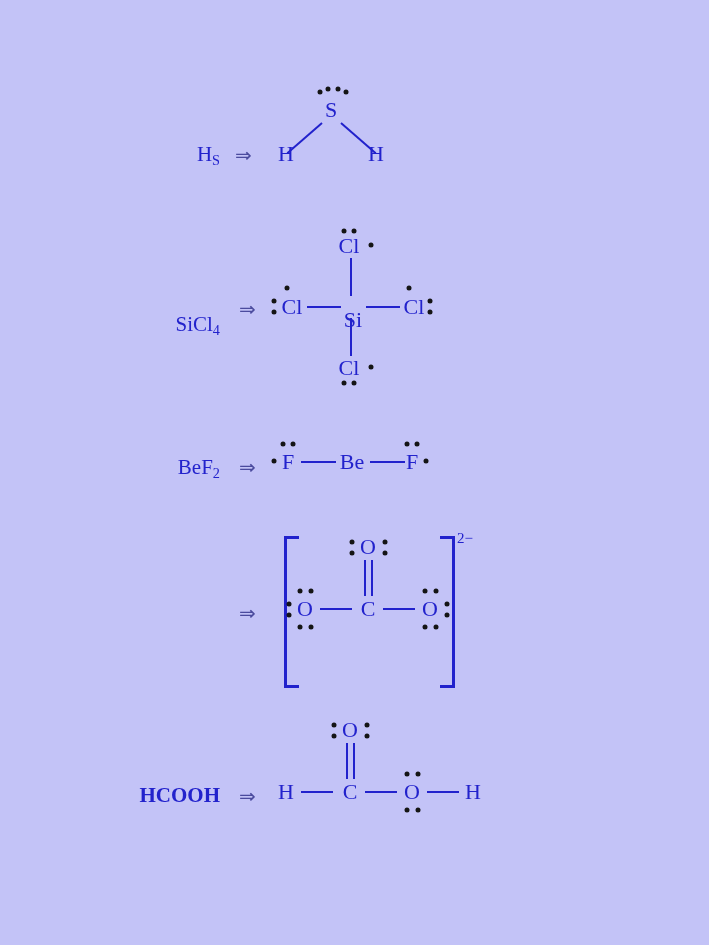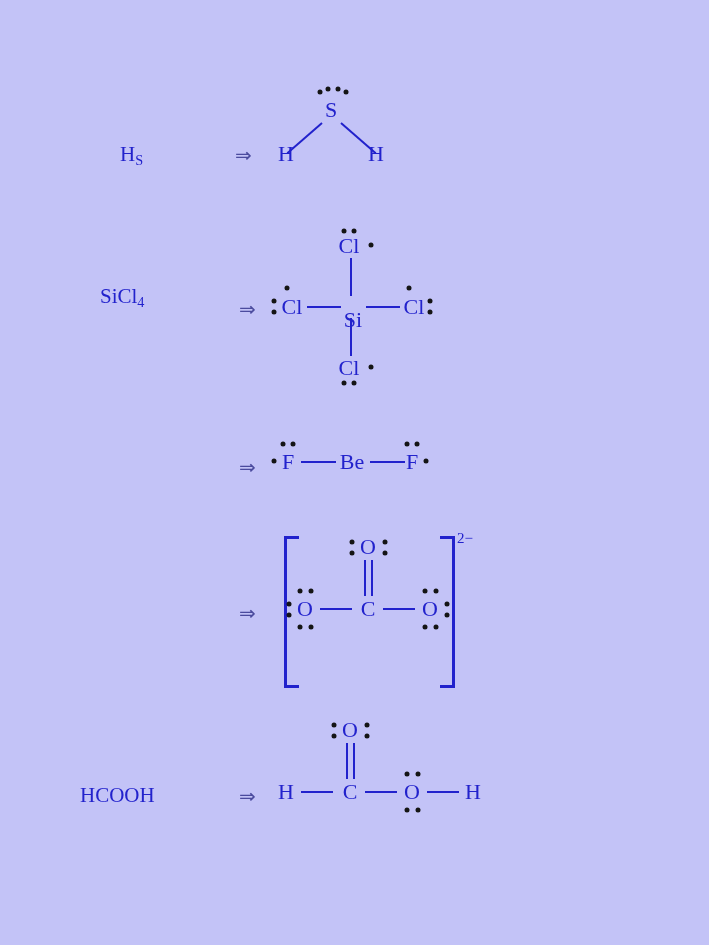--- a/index.html
+++ b/index.html
@@ -19,20 +19,21 @@
     position: absolute;
     inset: 0;
   }
   .row { position: absolute; left: 0; width: 709px; }
   .formula {
     position: absolute;
     font-family: "Liberation Serif", serif;
     font-size: 21px;
     color: #2222cc;
     white-space: nowrap;
+    text-align: right;
   }
   .formula sub { font-size: 0.68em; vertical-align: -0.28em; }
   .formula sup { font-size: 0.68em; vertical-align: 0.42em; }
   .arrow {
     position: absolute;
     font-size: 20px;
     color: #4b4b9e;
     font-family: "DejaVu Sans", sans-serif;
   }
   .atom {
@@ -113,21 +114,21 @@
 
     <div class="bond diag" style="left:322px; top:122px; width:46px; transform: rotate(139deg);"></div>
     <div class="bond diag" style="left:341px; top:122px; width:46px; transform: rotate(41deg);"></div>
 
     <div class="atom" style="left:286px; top:154px;">H</div>
     <div class="atom" style="left:376px; top:154px;">H</div>
   </div>
 
   <div class="row" style="top:0;height:200px;">
 
-    <div class="formula" style="left:100px; top:284px; width:120px;">
+    <div class="formula" style="left:100px; top:312px; width:120px;">
       <span>SiCl</span><sub>4</sub>
     </div>
 
     <div class="arrow" style="left:239px; top:297px;">⇒</div>
 
     <div class="atom" style="left:353px; top:320px;">Si</div>
 
     <div class="atom" style="left:349px; top:246px;">Cl</div>
     <div class="dot" style="left:344px; top:231px;"></div>
     <div class="dot" style="left:354px; top:231px;"></div>
@@ -148,20 +149,23 @@
 
     <div class="atom" style="left:349px; top:368px;">Cl</div>
     <div class="dot" style="left:344px; top:383px;"></div>
     <div class="dot" style="left:354px; top:383px;"></div>
     <div class="dot" style="left:371px; top:367px;"></div>
     <div class="bond v" style="left:351px; top:318px; height:38px;"></div>
   </div>
 
   <div class="row" style="top:0;height:120px;">
 
+    <div class="formula" style="left:105px; top:455px; width:115px;">
+      <span>BeF</span><sub>2</sub>
+    </div>
 
     <div class="arrow" style="left:239px; top:455px;">⇒</div>
 
     <div class="atom" style="left:288px; top:462px;">F</div>
     <div class="dot" style="left:283px; top:444px;"></div>
     <div class="dot" style="left:293px; top:444px;"></div>
     <div class="dot" style="left:274px; top:461px;"></div>
     <div class="bond h" style="left:301px; top:462px; width:35px;"></div>
 
     <div class="atom" style="left:352px; top:462px;">Be</div>
@@ -207,21 +211,21 @@
     <div class="dot" style="left:425px; top:591px;"></div>
     <div class="dot" style="left:436px; top:591px;"></div>
     <div class="dot" style="left:447px; top:604px;"></div>
     <div class="dot" style="left:447px; top:615px;"></div>
     <div class="dot" style="left:425px; top:627px;"></div>
     <div class="dot" style="left:436px; top:627px;"></div>
   </div>
 
   <div class="row" style="top:0;height:140px;">
 
-    <div class="formula" style="left:80px; top:783px; width:140px;">
+    <div class="formula" style="left:80px; top:783px; width:140px;font-weight:bold;">
       <span>HCOOH</span>
     </div>
 
     <div class="arrow" style="left:239px; top:784px;">⇒</div>
 
     <div class="atom" style="left:350px; top:730px;">O</div>
     <div class="dot" style="left:334px; top:725px;"></div>
     <div class="dot" style="left:334px; top:736px;"></div>
     <div class="dot" style="left:367px; top:725px;"></div>
     <div class="dot" style="left:367px; top:736px;"></div>

